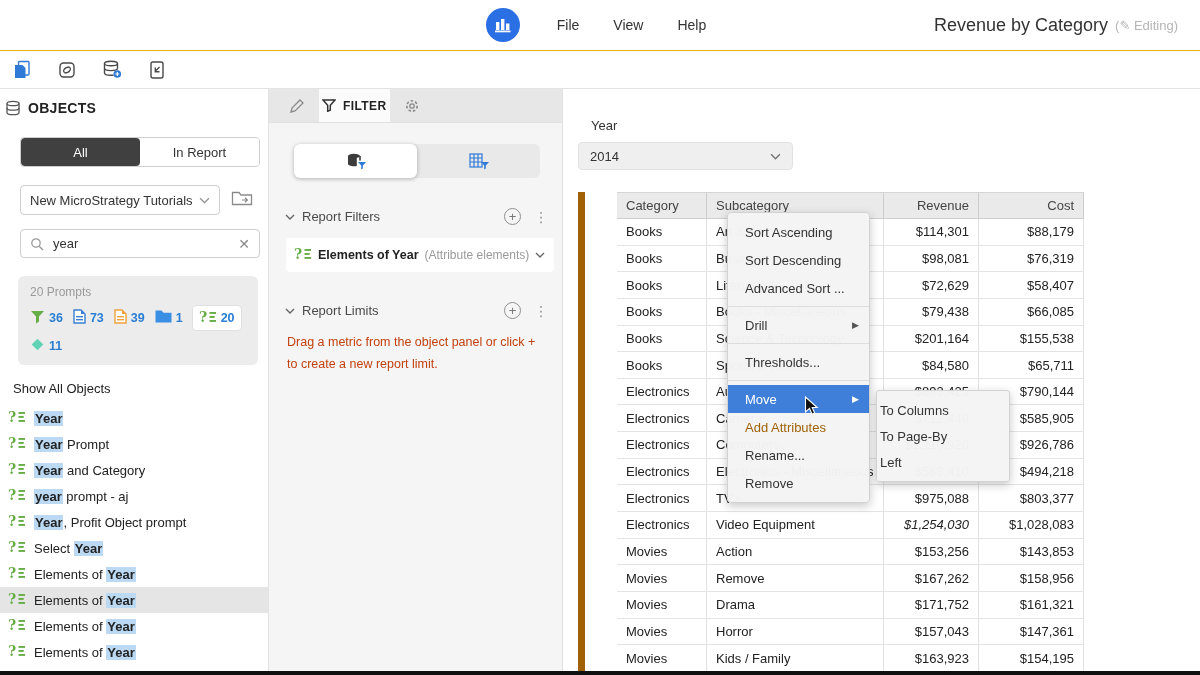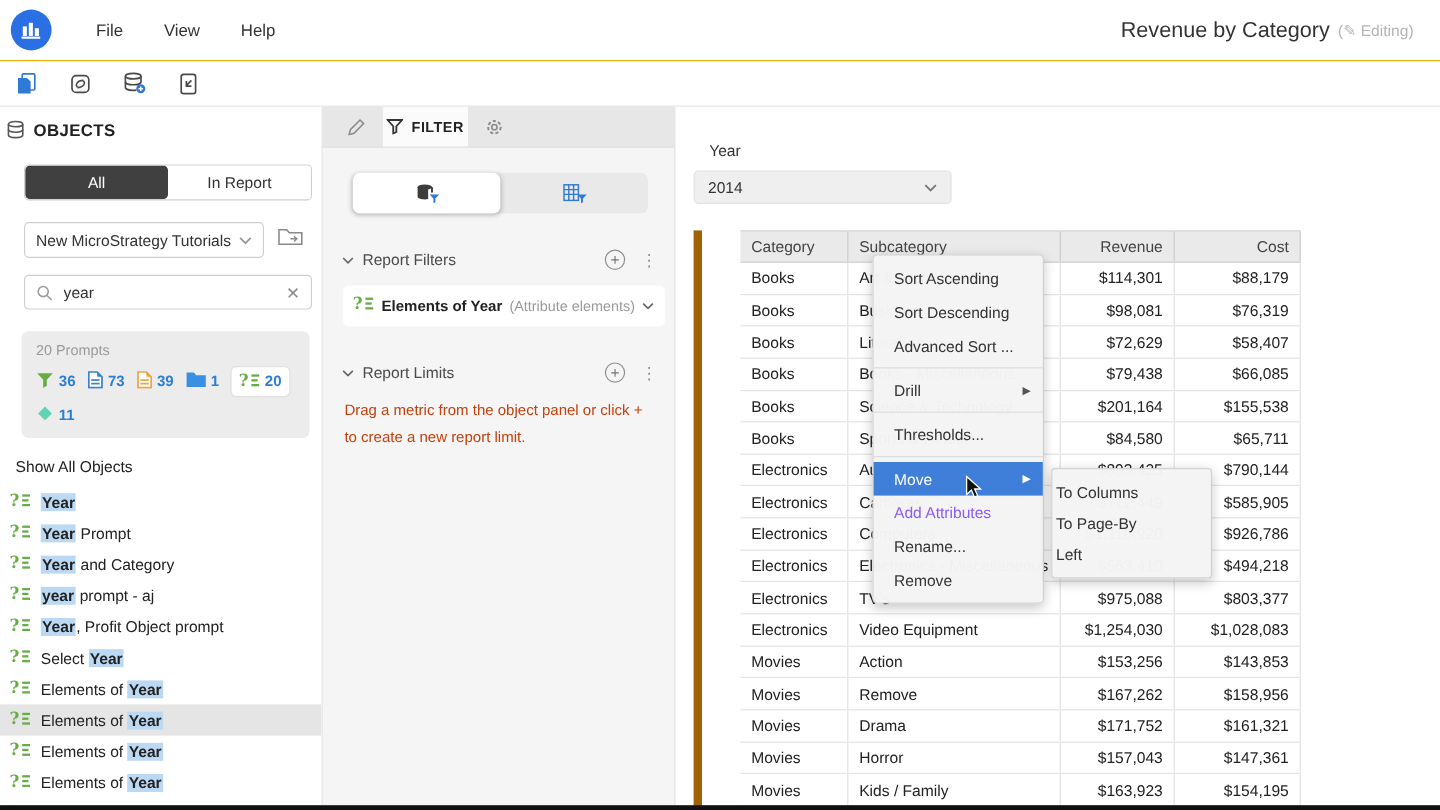--- a/index.html
+++ b/index.html
@@ -2,21 +2,21 @@
 <html><head>
 <meta charset="utf-8">
 <style>
   html,body{margin:0;padding:0;}
   body{width:1200px;height:675px;overflow:hidden;position:relative;background:#fff;
        font-family:"Liberation Sans",sans-serif;-webkit-font-smoothing:antialiased;}
   #app{position:absolute;inset:0;}
 
   
   .menubar{position:absolute;top:0;left:0;right:0;height:50px;background:#fff;
-           border-bottom:4px solid #eab308;display:flex;align-items:center;}
+           border-bottom:1px solid #eab308;display:flex;align-items:center;justify-content:center;}
   .logo{width:34px;height:34px;border-radius:50%;background:#2b6fe4;margin-left:9px;
         display:flex;align-items:center;justify-content:center;flex:0 0 auto;}
   .menu-items{display:flex;margin-left:20px;}
   .menu-item{padding:0 17px;font-size:14px;color:#333;line-height:50px;cursor:default;}
   .title-wrap{position:absolute;right:22px;top:0;height:50px;display:flex;align-items:center;gap:7px;}
   .doc-title{font-size:18px;color:#333;}
   .editing{font-size:13px;color:#b5b5b5;}
 
   
   .toolbar{position:absolute;top:51px;left:0;right:0;height:37px;background:#fff;
@@ -90,21 +90,21 @@
 
   
   .ctx-menu{position:absolute;left:727px;top:212px;width:143px;background:rgba(244,244,244,.98);
             border:1px solid #d2d2d2;border-radius:4px;box-shadow:0 3px 10px rgba(0,0,0,.22);
             padding:5px 0;z-index:50;box-sizing:border-box;}
   .mi{height:28px;display:flex;align-items:center;padding:0 10px 0 17px;font-size:13px;color:#333;}
   .mi .grow{flex:1;}
   .mi .arr{font-size:9px;color:#555;}
   .mi.move{background:#3f7fd9;color:#fff;}
   .mi.move .arr{color:#fff;}
-  .mi.dis{color:#8b5cf6;justify-content:center;}
+  .mi.dis{color:#a16207;justify-content:center;}
   .msep{height:1px;background:#dcdcdc;margin:4px 0;}
   .ctx-submenu{position:absolute;left:876px;top:390px;width:134px;background:rgba(244,244,244,.98);
                border:1px solid #d2d2d2;border-radius:3px;box-shadow:0 3px 10px rgba(0,0,0,.22);
                padding:6px 0;z-index:51;box-sizing:border-box;}
   .smi{height:26px;display:flex;align-items:center;padding-left:3px;font-size:13px;color:#333;}
   .cursor{position:absolute;left:804px;top:396px;z-index:60;}
   .bottom-bar{position:absolute;left:0;right:0;bottom:0;height:4px;background:#101010;}
 </style>
 </head>
 <body>
@@ -504,21 +504,21 @@
         </div>
         <div class="t-row">
           <div class="td" style="width: 90px;">Electronics</div>
           <div class="td" style="width: 177px;">TV's</div>
           <div class="td num" style="width: 95px;">$975,088</div>
           <div class="td num" style="width: 105px;">$803,377</div>
         </div>
         <div class="t-row">
           <div class="td" style="width: 90px;">Electronics</div>
           <div class="td" style="width: 177px;">Video Equipment</div>
-          <div class="td num" style="width: 95px;">$1,254,030</div>
+          <div class="td num" style="width: 95px; font-style: italic;">$1,254,030</div>
           <div class="td num" style="width: 105px;">$1,028,083</div>
         </div>
         <div class="t-row">
           <div class="td" style="width: 90px;">Movies</div>
           <div class="td" style="width: 177px;">Action</div>
           <div class="td num" style="width: 95px;">$153,256</div>
           <div class="td num" style="width: 105px;">$143,853</div>
         </div>
         <div class="t-row">
           <div class="td" style="width: 90px;">Movies</div>

